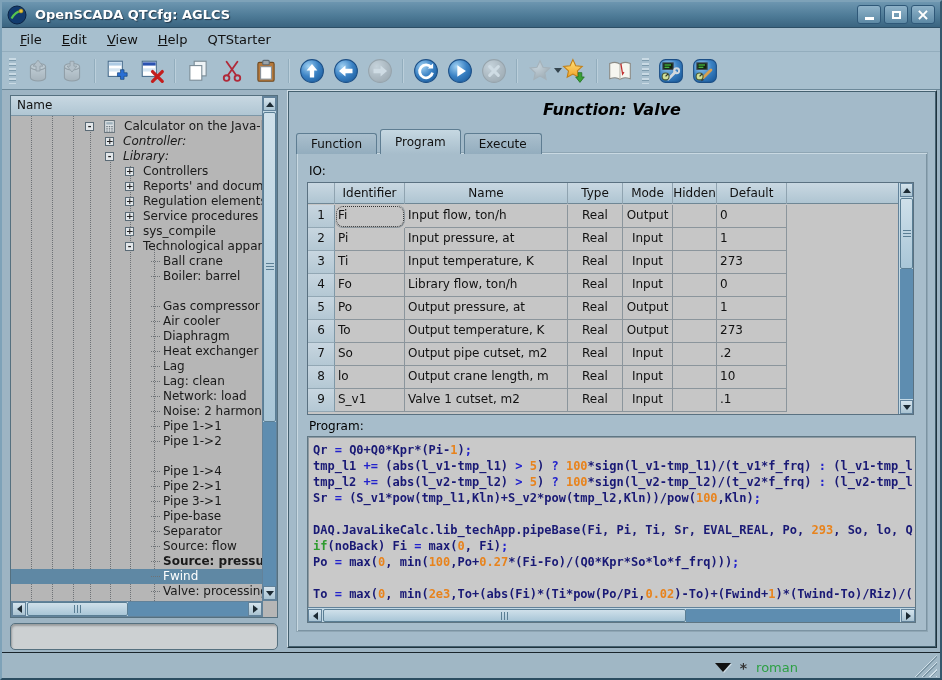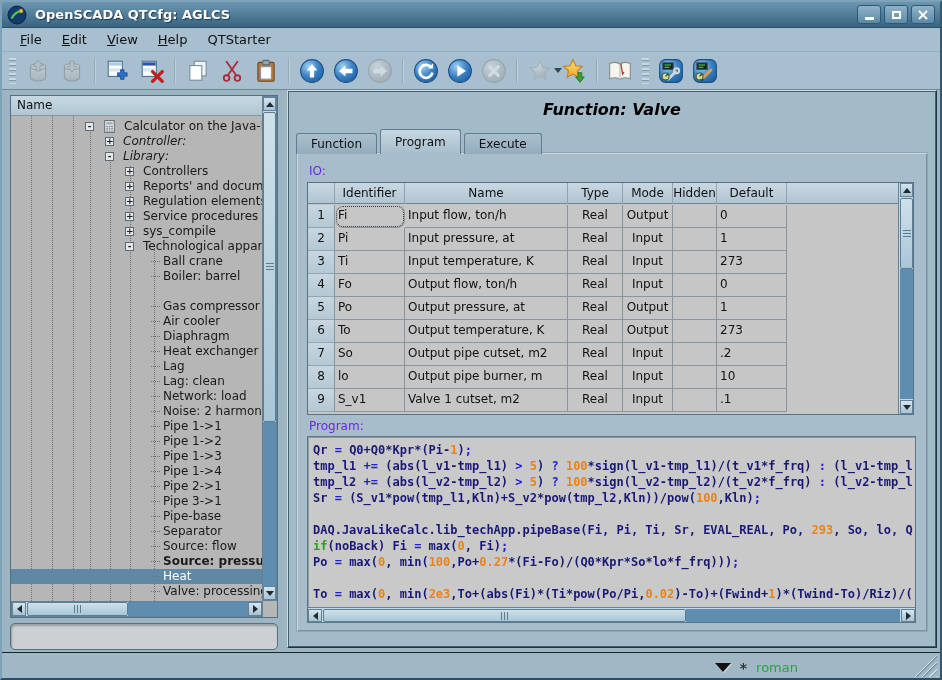--- a/index.html
+++ b/index.html
@@ -66,21 +66,21 @@
   
   .right-panel{position:absolute;left:285px;top:0;width:650px;height:558px;background:#a3bac9;
     border:1px solid;border-color:#cfdde6 #1f333e #1f333e #cfdde6;box-shadow:0 0 0 1px #44606f inset;}
   .panel-title{text-align:center;font-size:16px;font-weight:bold;font-style:italic;color:#000;padding-top:9px;}
   .tab-bar{position:absolute;left:8px;top:37px;height:25px;display:flex;align-items:flex-end;z-index:2;}
   .tab{padding:3px 14px 3px;font-size:12px;color:#111;background:linear-gradient(180deg,#aabfcd,#93adbe);
     border:1px solid #5e7d92;border-bottom:none;border-radius:3px 3px 0 0;margin-right:3px;position:relative;top:1px;height:21px;}
   .tab.active{background:linear-gradient(180deg,#c6d8e2,#a7bdcb);height:25px;padding-top:5px;z-index:3;}
   .tab-pane{position:absolute;left:8px;top:61px;width:632px;height:480px;background:#a7bdcb;
     border:1px solid #8fa6b4;box-shadow:1px 1px 0 #c9d9e2 inset, -1px -1px 0 #7b93a2 inset;z-index:1;}
-  .io-label,.prog-label{position:absolute;font-size:12px;color:#6d28d9;}
+  .io-label,.prog-label{position:absolute;font-size:12px;color:#000000;}
   .io-label{left:12px;top:11px;}
   .prog-label{left:12px;top:266px;}
   
   .io-table{position:absolute;left:10px;top:29px;width:607px;height:233px;border:1px solid #5a7181;background:#c6c6c6;overflow:hidden;}
   .thead{position:absolute;left:0;top:0;right:15px;height:21px;display:flex;background:linear-gradient(180deg,#c9d8e2,#afc5d2);border-bottom:1px solid #6f8795;}
   .th{height:21px;font-size:12px;color:#111;text-align:center;padding-top:3px;border-right:1px solid #8fa3b0;overflow:hidden;white-space:nowrap;}
   .th.filler{flex:1;border-right:none;}
   .tbody{position:absolute;left:0;top:22px;right:15px;}
   .trow{display:flex;height:23px;}
   .td{height:23px;font-size:12px;color:#111;border-right:1px solid #8b959c;border-bottom:1px solid #8b959c;
@@ -467,24 +467,20 @@
             <span class="tlabel" style="left: 152px;">Noise: 2 harmonics</span>
           </div>
           <div class="tree-row" style="top: 303px;">
             <span class="conn" style="left: 140px;"></span>
             <span class="tlabel" style="left: 152px;">Pipe 1-&gt;1</span>
           </div>
           <div class="tree-row" style="top: 318px;">
             <span class="conn" style="left: 140px;"></span>
             <span class="tlabel" style="left: 152px;">Pipe 1-&gt;2</span>
           </div>
-          <div class="tree-row" style="top: 333px;">
-            <span class="conn" style="left: 140px;"></span>
-            <span class="tlabel" style="left: 152px;">Pipe 1-&gt;3</span>
-          </div>
           <div class="tree-row" style="top: 348px;">
             <span class="conn" style="left: 140px;"></span>
             <span class="tlabel" style="left: 152px;">Pipe 1-&gt;4</span>
           </div>
           <div class="tree-row" style="top: 363px;">
             <span class="conn" style="left: 140px;"></span>
             <span class="tlabel" style="left: 152px;">Pipe 2-&gt;1</span>
           </div>
           <div class="tree-row" style="top: 378px;">
             <span class="conn" style="left: 140px;"></span>
@@ -501,21 +497,21 @@
           <div class="tree-row" style="top: 423px;">
             <span class="conn" style="left: 140px;"></span>
             <span class="tlabel" style="left: 152px;">Source: flow</span>
           </div>
           <div class="tree-row" style="top: 438px; font-weight: bold;">
             <span class="conn" style="left: 140px;"></span>
             <span class="tlabel" style="left: 152px;">Source: pressure</span>
           </div>
           <div class="tree-row selected" style="top: 453px;">
             <span class="conn" style="left: 140px;"></span>
-            <span class="tlabel" style="left: 152px;">Heat</span>
+            <span class="tlabel" style="left: 152px;">Fwind</span>
           </div>
           <div class="tree-row" style="top: 468px;">
             <span class="conn" style="left: 140px;"></span>
             <span class="tlabel" style="left: 152px;">Valve: processing</span>
           </div>
         </div>
 
       <div class="sbar" style="right:0;top:0;width:15px;height:505px;">
         <span class="sb-btn" style="left:0;top:0;width:13px;height:14px;">
             <i class="tri tri-up"></i>
@@ -593,21 +589,21 @@
                 <span class="td c2" style="width: 163px;">Input temperature, K</span>
                 <span class="td c3" style="width: 55px;">Real</span>
                 <span class="td c4" style="width: 50px;">Input</span>
                 <span class="td c5" style="width: 44px;"></span>
                 <span class="td c6" style="width: 70px;">273</span>
                 <span class="td filler"></span>
               </div>
               <div class="trow">
                 <span class="td c0" style="width: 27px;">4</span>
                 <span class="td c1" style="width: 70px;">Fo</span>
-                <span class="td c2" style="width: 163px;">Output flow, ton/h</span>
+                <span class="td c2" style="width: 163px;">Library flow, ton/h</span>
                 <span class="td c3" style="width: 55px;">Real</span>
                 <span class="td c4" style="width: 50px;">Input</span>
                 <span class="td c5" style="width: 44px;"></span>
                 <span class="td c6" style="width: 70px;">0</span>
                 <span class="td filler"></span>
               </div>
               <div class="trow">
                 <span class="td c0" style="width: 27px;">5</span>
                 <span class="td c1" style="width: 70px;">Po</span>
                 <span class="td c2" style="width: 163px;">Output pressure, at</span>
@@ -633,21 +629,21 @@
                 <span class="td c2" style="width: 163px;">Output pipe cutset, m2</span>
                 <span class="td c3" style="width: 55px;">Real</span>
                 <span class="td c4" style="width: 50px;">Input</span>
                 <span class="td c5" style="width: 44px;"></span>
                 <span class="td c6" style="width: 70px;">.2</span>
                 <span class="td filler"></span>
               </div>
               <div class="trow">
                 <span class="td c0" style="width: 27px;">8</span>
                 <span class="td c1" style="width: 70px;">lo</span>
-                <span class="td c2" style="width: 163px;">Output pipe burner, m</span>
+                <span class="td c2" style="width: 163px;">Output crane length, m</span>
                 <span class="td c3" style="width: 55px;">Real</span>
                 <span class="td c4" style="width: 50px;">Input</span>
                 <span class="td c5" style="width: 44px;"></span>
                 <span class="td c6" style="width: 70px;">10</span>
                 <span class="td filler"></span>
               </div>
               <div class="trow">
                 <span class="td c0" style="width: 27px;">9</span>
                 <span class="td c1" style="width: 70px;">S_v1</span>
                 <span class="td c2" style="width: 163px;">Valve 1 cutset, m2</span>

